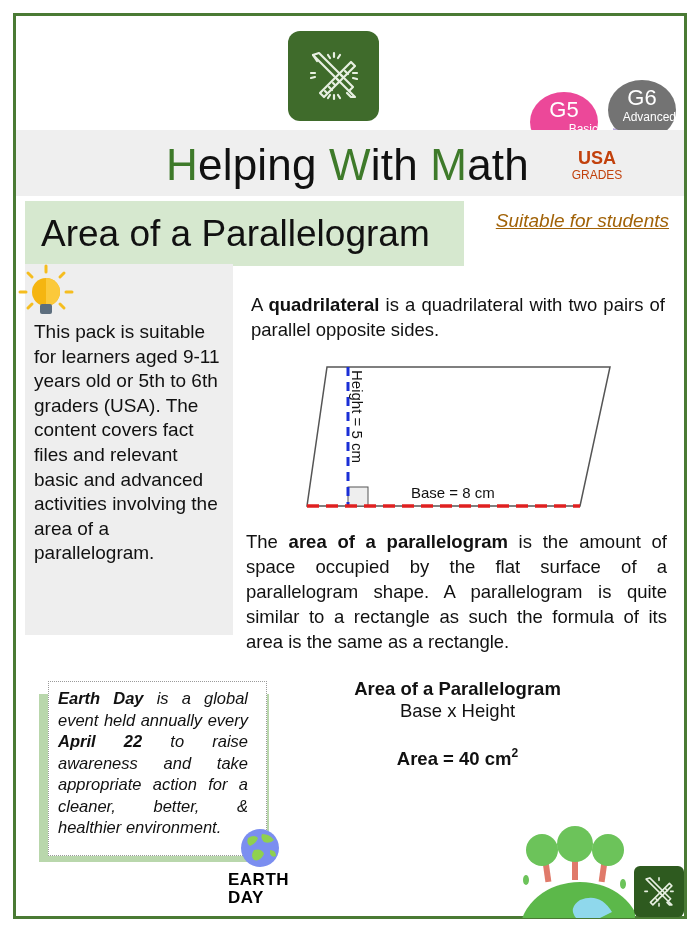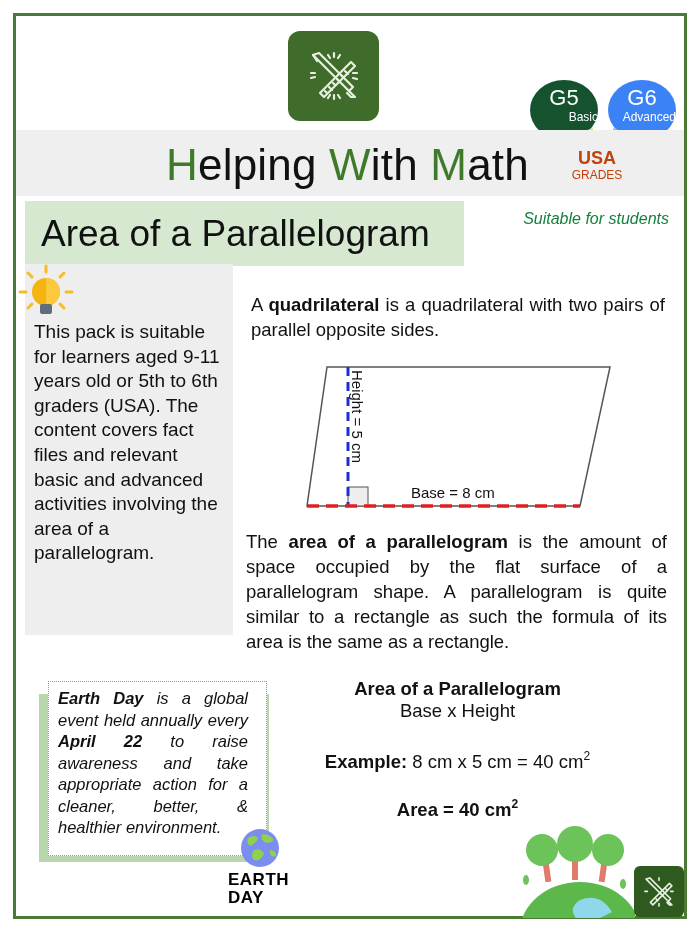--- a/index.html
+++ b/index.html
@@ -14,30 +14,30 @@
   .brand-title { position: absolute; left: 166px; top: 140px; font-size: 44px; color: #111; letter-spacing: 0.2px; white-space: nowrap; }
   .brand-title .g { color: #3e7a2a; }
 
   .usa { position: absolute; left: 570px; top: 148px; width: 54px; text-align: center; color: #c2410c; }
   .usa .big { font-size: 18px; font-weight: bold; line-height: 20px; }
   .usa .small { font-size: 12px; line-height: 14px; }
 
   .bubble { position: absolute; width: 68px; height: 60px; border-radius: 50%; text-align: center; color: #fff; }
   .bubble .lvl { font-size: 22px; line-height: 24px; padding-top: 6px; }
   .bubble .lbl { font-size: 12px; line-height: 14px; text-align: right; }
-  .bubble.g5 { left: 530px; top: 80px; background: #14532d; }
-  .bubble.g6 { left: 608px; top: 80px; background: #3b82f6; }
+  .bubble.g5 { left: 530px; top: 92px; background: #ec4899; }
+  .bubble.g6 { left: 608px; top: 80px; background: #737373; }
   .bubble.g5::after { content: ""; position: absolute; left: 52px; top: 50px; border-left: 10px solid transparent; border-right: 4px solid transparent; border-top: 16px solid #fbd56b; transform: rotate(-20deg); }
   .bubble.g6::after { content: ""; position: absolute; left: 2px; top: 50px; border-left: 4px solid transparent; border-right: 10px solid transparent; border-top: 16px solid #b5a6da; transform: rotate(20deg); }
 
   .title-box { position: absolute; left: 25px; top: 201px; width: 439px; height: 65px; background: #d6e8cf; }
   .title-box .t { position: absolute; left: 16px; top: 12px; font-size: 37px; color: #111; white-space: nowrap; }
 
   .suitable { position: absolute; right: 31px; top: 210px; text-align: right; }
-  .suitable .u { font-size: 16px; font-style: italic; color: #15803d; }
+  .suitable .u { font-size: 19px; font-style: italic; text-decoration: underline; color: #a16207; }
   .suitable .a { font-size: 23px; font-weight: bold; color: #111; margin-top: 3px; }
 
   .bulb { position: absolute; left: 14px; top: 262px; width: 64px; height: 64px; }
 
   .info-panel { position: absolute; left: 25px; top: 264px; width: 208px; height: 371px; background: #eeeeee; }
   .info-panel p { position: absolute; left: 9px; top: 56px; width: 192px; font-size: 19px; line-height: 24.6px; color: #111; }
 
   .intro { position: absolute; left: 251px; top: 292px; width: 414px; font-size: 18.5px; line-height: 25px; text-align: justify; color: #111; }
   .intro b { font-weight: bold; }
 
@@ -153,21 +153,20 @@
   <path d="M30 22 Q36 22 36 28 Q32 30 30 26 Z" fill="#8fd14f"></path>
 </svg>
 <div class="earth-day-label">
   <div>EARTH</div>
   <div>DAY</div>
 </div>
 
 <div class="formula">
   <div class="h">Area of a Parallelogram</div>
   <div class="bxh">Base x Height</div>
-  <div class="ex"><b>Example:</b><span> 8 cm x 5 cm = 40 cm</span><sup>2</sup></div>
   <div class="res"><span>Area = 40 cm</span><sup>2</sup></div>
 </div>
 
 <svg class="trees" viewBox="0 0 115 96">
   <ellipse cx="60" cy="110" rx="60" ry="50" fill="#5cb84a"></ellipse>
   <path d="M60 78 Q80 70 92 90 L80 96 L56 96 Q48 86 60 78 Z" fill="#8fd8ec"></path>
   <rect x="24" y="40" width="6" height="20" fill="#e07a6a" transform="rotate(-8 27 50)"></rect>
   <rect x="52" y="36" width="6" height="22" fill="#e07a6a"></rect>
   <rect x="80" y="40" width="6" height="20" fill="#e07a6a" transform="rotate(8 83 50)"></rect>
   <circle cx="22" cy="28" r="16" fill="#6cc35a"></circle>

